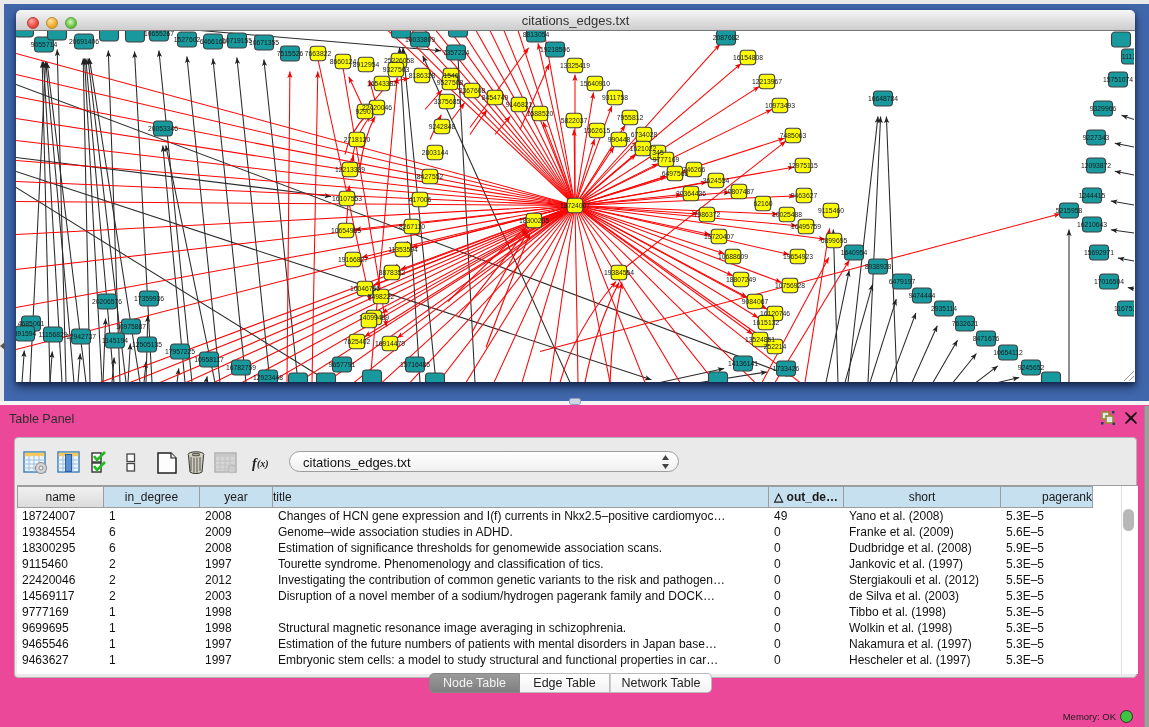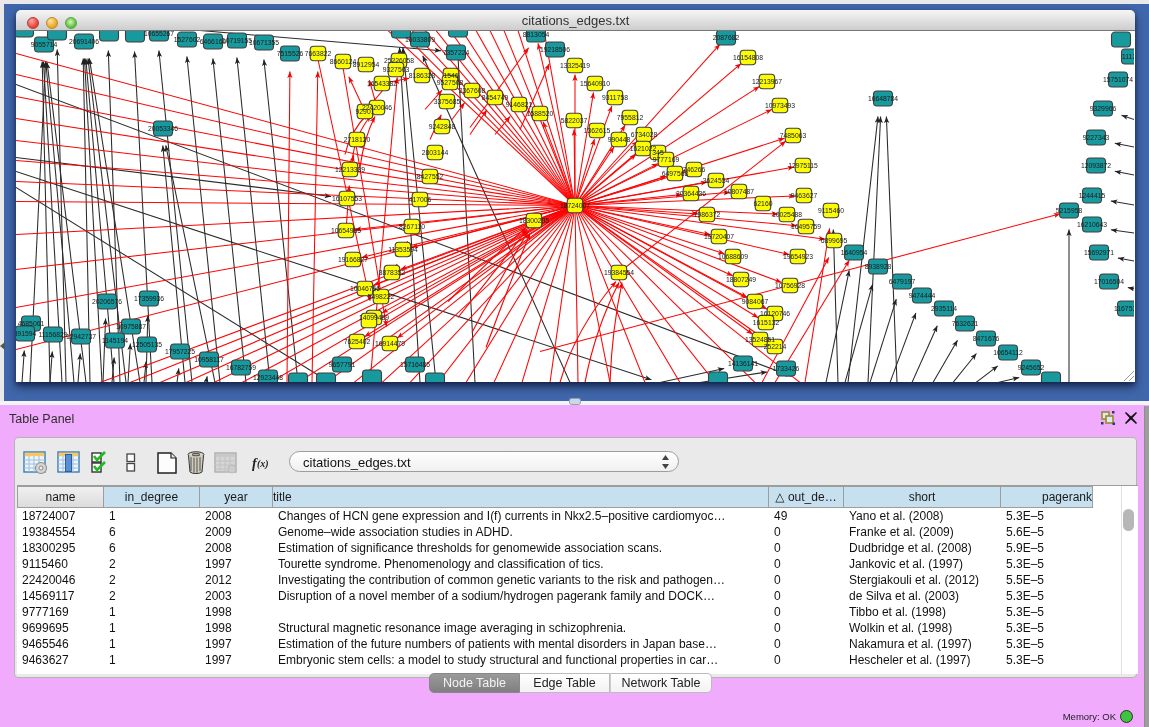--- a/index.html
+++ b/index.html
@@ -2,21 +2,21 @@
 <html><head><meta charset="utf-8">
 <style>
 html,body{margin:0;padding:0}
 body{width:1149px;height:727px;position:relative;font-family:"Liberation Sans",sans-serif;background:#e9e9e9;overflow:hidden}
 #desk{position:absolute;left:4px;top:4px;width:1145px;height:397px;background:#4067ab}
 #win{position:absolute;left:12px;top:6px;width:1119px;height:372px;border-radius:5px 5px 0 0;box-shadow:0 5px 10px rgba(8,16,42,.62),0 2px 4px rgba(8,16,42,.45)}
 #tbar{position:absolute;left:0;top:0;width:1119px;height:21px;background:linear-gradient(#f6f6f6,#cdcdcd);border-radius:5px 5px 0 0;border-bottom:1px solid #777;box-sizing:border-box}
 #tbar .tl{position:absolute;top:6.5px;width:10px;height:10px;border-radius:50%}
 #ttl{position:absolute;left:0;width:100%;text-align:center;top:2.5px;font-size:13px;color:#333}
 #graph{position:absolute;left:0;top:21px;width:1119px;height:351px;background:#fff}
-#panel{position:absolute;left:0;top:405px;width:1149px;height:322px;background:#f0abfc}
+#panel{position:absolute;left:0;top:405px;width:1149px;height:322px;background:#ec4899}
 #cont{position:absolute;left:14px;top:32px;width:1121px;height:239px;background:#eaeaea;border:1px solid #b3b3b3;border-radius:4px}
 #tblwrap{position:absolute;left:2px;top:47px;width:1121px;height:188px;background:#fff;border-top:1px solid #9d9d9d}
 .seg{position:absolute;top:268px;height:20px;box-sizing:border-box;font-size:12.5px;text-align:center;line-height:19px}
 </style></head><body>
 <div id="desk">
  <div id="win">
   <div id="tbar">
    <div class="tl" style="left:10.7px;background:radial-gradient(circle at 3.5px 3px,#fdaaa4,#ee5147 55%,#ca332b);border:0.5px solid #b03a34"></div>
    <div class="tl" style="left:30px;background:radial-gradient(circle at 3.5px 3px,#fce5a7,#f0b030 55%,#d2921c);border:0.5px solid #b8892f"></div>
    <div class="tl" style="left:49px;background:radial-gradient(circle at 4.5px 4px,#d4f7c0,#64c440 60%,#47a428);border:0.5px solid #5da43f"></div>
@@ -569,21 +569,21 @@
      <svg style="position:absolute;right:8px;top:3px" width="9" height="14" viewBox="0 0 9 14">
        <path d="M4.5 0 L8 5 H1 z" fill="#444"></path>
           <path d="M4.5 14 L1 9 H8 z" fill="#444"></path>
      </svg>
    </div>
    <div id="tblwrap">
      <div style="position:absolute;left:0px;top:0;width:87px;height:22px;background:linear-gradient(#f0f0f0,#dcdcdc);border:1px solid #9d9d9d;border-left:1px solid #9d9d9d;box-sizing:border-box;text-align:center;line-height:21px;font-size:12px;color:#1a1a1a;">name</div>
 <div style="position:absolute;left:87px;top:0;width:96px;height:22px;background:#c7e0f0;border:1px solid #9d9d9d;border-left:none;box-sizing:border-box;text-align:center;line-height:21px;font-size:12px;color:#1a1a1a;">in_degree</div>
 <div style="position:absolute;left:183px;top:0;width:73px;height:22px;background:#c7e0f0;border:1px solid #9d9d9d;border-left:none;box-sizing:border-box;text-align:center;line-height:21px;font-size:12px;color:#1a1a1a;">year</div>
 <div style="position:absolute;left:256px;top:0;width:496px;height:22px;background:#c7e0f0;border:1px solid #9d9d9d;border-left:none;box-sizing:border-box;text-align:left;line-height:21px;font-size:12px;color:#1a1a1a;">title</div>
-<div style="position:absolute;left:752px;top:0;width:75px;height:22px;background:#c7e0f0;border:1px solid #9d9d9d;border-left:none;box-sizing:border-box;text-align:center;line-height:21px;font-size:12px;color:#1a1a1a;">△ out_de…</div>
+<div style="position:absolute;left:752px;top:0;width:75px;height:22px;background:#c7e0f0;border:1px solid #9d9d9d;border-left:none;box-sizing:border-box;text-align:center;line-height:21px;font-size:12px;color:#1a1a1a;font-weight:bold;">△ out_de…</div>
 <div style="position:absolute;left:827px;top:0;width:157px;height:22px;background:#c7e0f0;border:1px solid #9d9d9d;border-left:none;box-sizing:border-box;text-align:center;line-height:21px;font-size:12px;color:#1a1a1a;">short</div>
 <div style="position:absolute;left:984px;top:0;width:92px;height:22px;background:#c7e0f0;border:1px solid #9d9d9d;border-left:none;box-sizing:border-box;text-align:right;line-height:21px;font-size:12px;color:#1a1a1a;">pagerank</div>
      <div style="position:absolute;left:5px;top:22px;width:127px;height:16px;line-height:16px;font-size:12px;color:#111;white-space:nowrap;overflow:hidden;">18724007</div>
 <div style="position:absolute;left:92px;top:22px;width:136px;height:16px;line-height:16px;font-size:12px;color:#111;white-space:nowrap;overflow:hidden;">1</div>
 <div style="position:absolute;left:188px;top:22px;width:113px;height:16px;line-height:16px;font-size:12px;color:#111;white-space:nowrap;overflow:hidden;">2008</div>
 <div style="position:absolute;left:261px;top:22px;width:536px;height:16px;line-height:16px;font-size:12px;color:#111;white-space:nowrap;overflow:hidden;">Changes of HCN gene expression and I(f) currents in Nkx2.5–positive cardiomyoc…</div>
 <div style="position:absolute;left:757px;top:22px;width:115px;height:16px;line-height:16px;font-size:12px;color:#111;white-space:nowrap;overflow:hidden;">49</div>
 <div style="position:absolute;left:832px;top:22px;width:197px;height:16px;line-height:16px;font-size:12px;color:#111;white-space:nowrap;overflow:hidden;">Yano et al. (2008)</div>
 <div style="position:absolute;left:989px;top:22px;width:132px;height:16px;line-height:16px;font-size:12px;color:#111;white-space:nowrap;overflow:hidden;">5.3E–5</div>
 <div style="position:absolute;left:5px;top:38px;width:127px;height:16px;line-height:16px;font-size:12px;color:#111;white-space:nowrap;overflow:hidden;">19384554</div>

